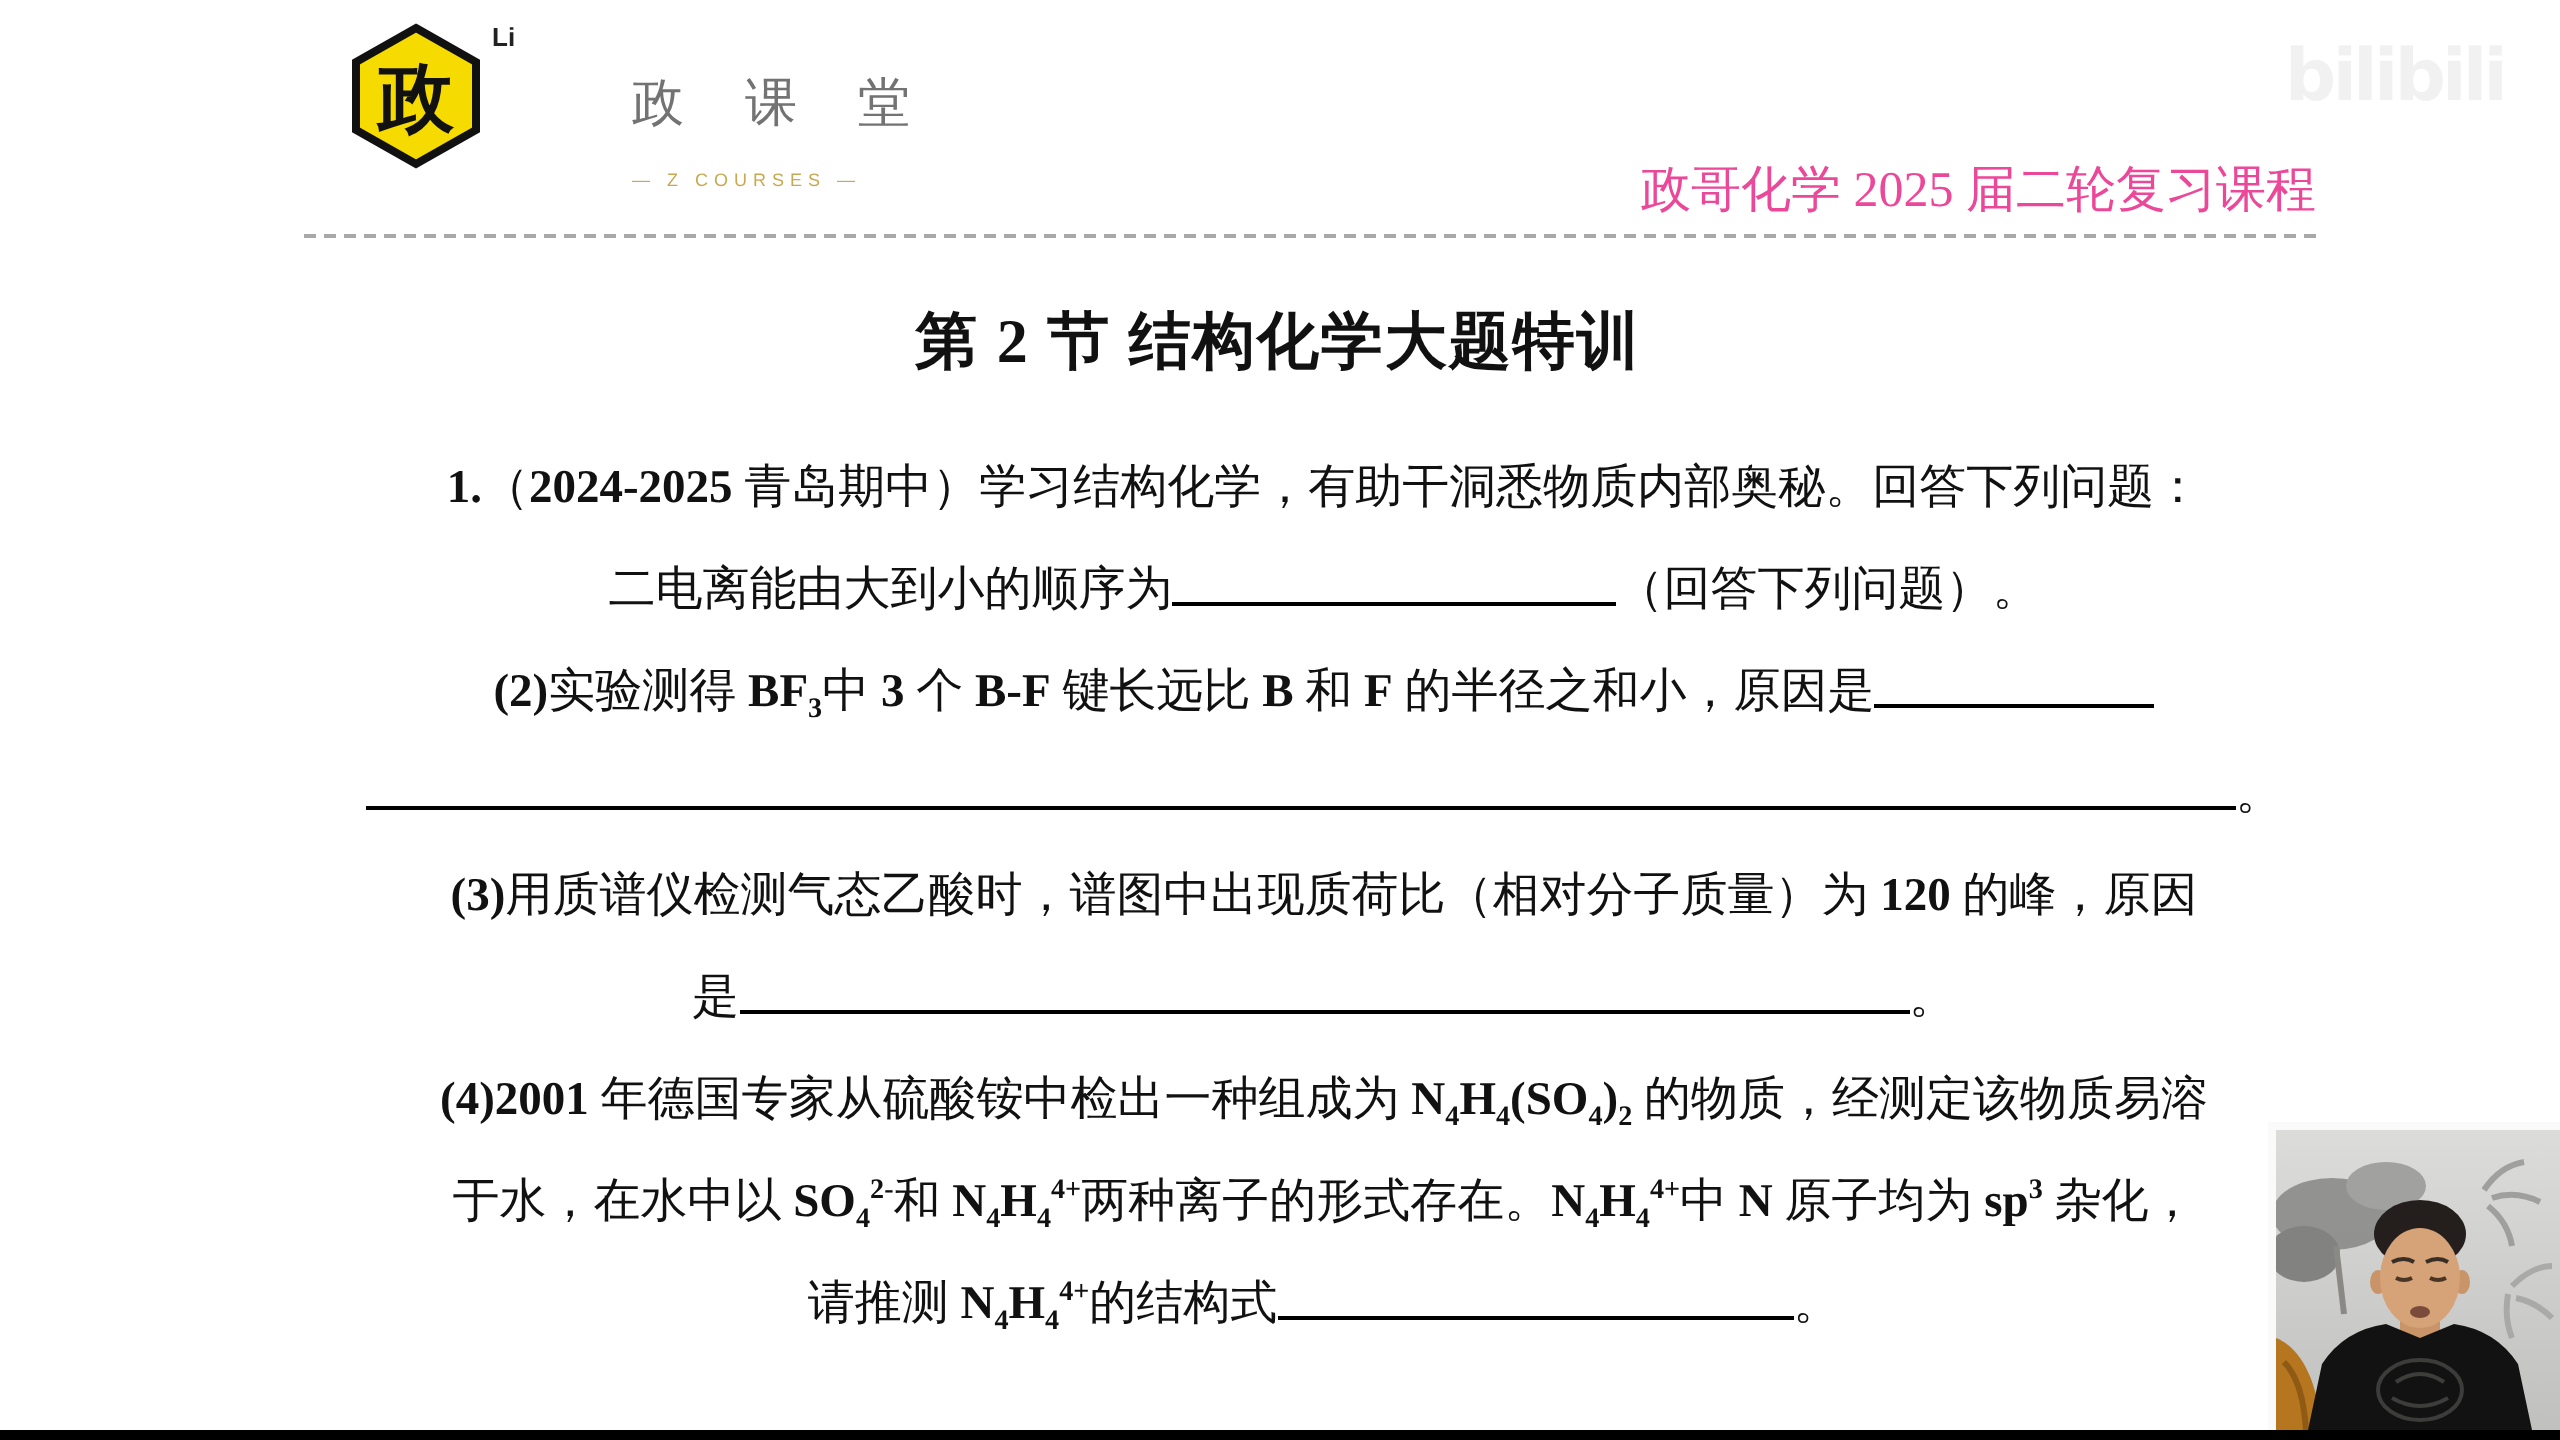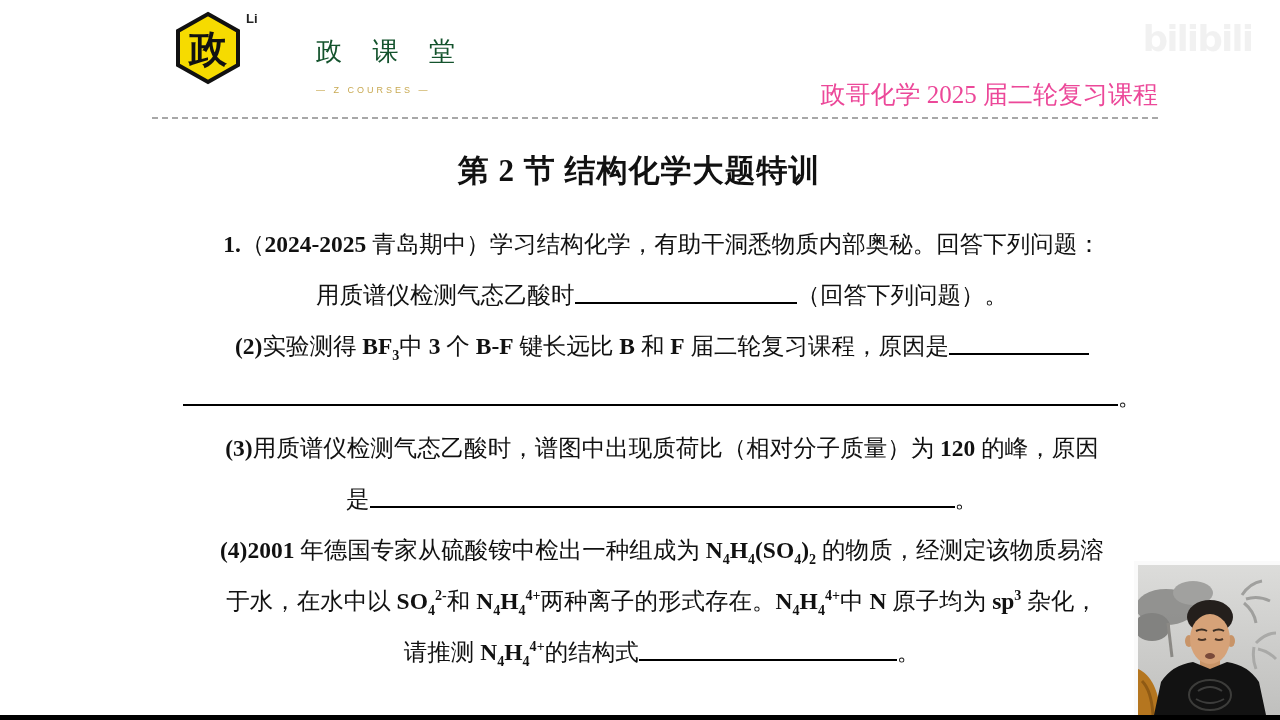--- a/index.html
+++ b/index.html
@@ -3,21 +3,21 @@
 <meta charset="utf-8">
 <style>
   html,body{margin:0;padding:0;background:#888;}
   #screen{
     position:relative;width:1280px;height:720px;background:#ffffff;
     overflow:hidden;font-family:"Liberation Serif","DejaVu Serif",serif;color:#111;
   }
   
   #logo{position:absolute;left:176px;top:10px;display:flex;align-items:flex-start;}
   #logo-text{margin-left:14px;margin-top:24px;}
-  #logo-name{font-size:26px;letter-spacing:12px;color:#14532d;font-weight:400;white-space:nowrap;}
+  #logo-name{font-size:26px;letter-spacing:12px;color:#737373;font-weight:400;white-space:nowrap;}
   #logo-sub{font-size:9px;letter-spacing:3px;color:#c8a952;margin-top:16px;font-family:"Liberation Sans",sans-serif;}
   
   #course-title{position:absolute;right:122px;top:78px;font-size:25px;color:#ec4899;white-space:nowrap;}
   #divider{position:absolute;left:152px;top:117px;width:1006px;border-top:2px dashed #a8a8a8;}
   
   #bili-mark{position:absolute;right:28px;top:18px;font-family:"DejaVu Sans",sans-serif;
     font-weight:bold;font-size:36px;color:#000;opacity:0.05;letter-spacing:-2px;}
   
   #doc-title{position:absolute;left:136px;top:150px;width:1006px;text-align:center;
     font-size:31px;font-weight:700;letter-spacing:1px;}
@@ -53,22 +53,22 @@
   </div>
 
   <div id="bili-mark">bilibili</div>
 
   <div id="course-title">政哥化学 2025 届二轮复习课程</div>
   <div id="divider"></div>
 
   <div id="doc-title">第 2 节  结构化学大题特训</div>
   <div id="doc-body">
       <div class="doc-line"><span class="b">1.</span><span>（</span><span class="b">2024-2025</span><span> 青岛期中）学习结构化学，有助干洞悉物质内部奥秘。回答下列问题：</span></div>
-      <div class="doc-line"><span>用质谱仪检测气态乙酸时</span><span class="blank" style="width: 222px;"></span><span>（回答下列问题）。</span></div>
-      <div class="doc-line"><span class="b">(2)</span><span>实验测得 </span><span class="b">BF</span><sub class="b">3</sub><span>中 </span><span class="b">3</span><span> 个 </span><span class="b">B-F</span><span> 键长远比 </span><span class="b">B</span><span> 和 </span><span class="b">F</span><span> 届二轮复习课程，原因是</span><span class="blank" style="width: 140px;"></span></div>
+      <div class="doc-line"><span>二电离能由大到小的顺序为</span><span class="blank" style="width: 222px;"></span><span>（回答下列问题）。</span></div>
+      <div class="doc-line"><span class="b">(2)</span><span>实验测得 </span><span class="b">BF</span><sub class="b">3</sub><span>中 </span><span class="b">3</span><span> 个 </span><span class="b">B-F</span><span> 键长远比 </span><span class="b">B</span><span> 和 </span><span class="b">F</span><span> 的半径之和小，原因是</span><span class="blank" style="width: 140px;"></span></div>
       <div class="doc-line"><span class="blank" style="width: 935px;"></span><span>。</span></div>
       <div class="doc-line"><span class="b">(3)</span><span>用质谱仪检测气态乙酸时，谱图中出现质荷比（相对分子质量）为 </span><span class="b">120</span><span> 的峰，原因</span></div>
       <div class="doc-line"><span>是</span><span class="blank" style="width: 585px;"></span><span>。</span></div>
       <div class="doc-line"><span class="b">(4)</span><span class="b">2001</span><span> 年德国专家从硫酸铵中检出一种组成为 </span><span class="b">N</span><sub class="b">4</sub><span class="b">H</span><sub class="b">4</sub><span class="b">(SO</span><sub class="b">4</sub><span class="b">)</span><sub class="b">2</sub><span> 的物质，经测定该物质易溶</span></div>
       <div class="doc-line"><span>于水，在水中以 </span><span class="b">SO</span><sub class="b">4</sub><sup class="b">2-</sup><span>和 </span><span class="b">N</span><sub class="b">4</sub><span class="b">H</span><sub class="b">4</sub><sup class="b">4+</sup><span>两种离子的形式存在。</span><span class="b">N</span><sub class="b">4</sub><span class="b">H</span><sub class="b">4</sub><sup class="b">4+</sup><span>中 </span><span class="b">N</span><span> 原子均为 </span><span class="b">sp</span><sup class="b">3</sup><span> 杂化，</span></div>
       <div class="doc-line"><span>请推测 </span><span class="b">N</span><sub class="b">4</sub><span class="b">H</span><sub class="b">4</sub><sup class="b">4+</sup><span>的结构式</span><span class="blank" style="width: 258px;"></span><span>。</span></div>
     </div>
 
   <div id="webcam">
     <svg width="142" height="150" viewBox="0 0 142 150">

